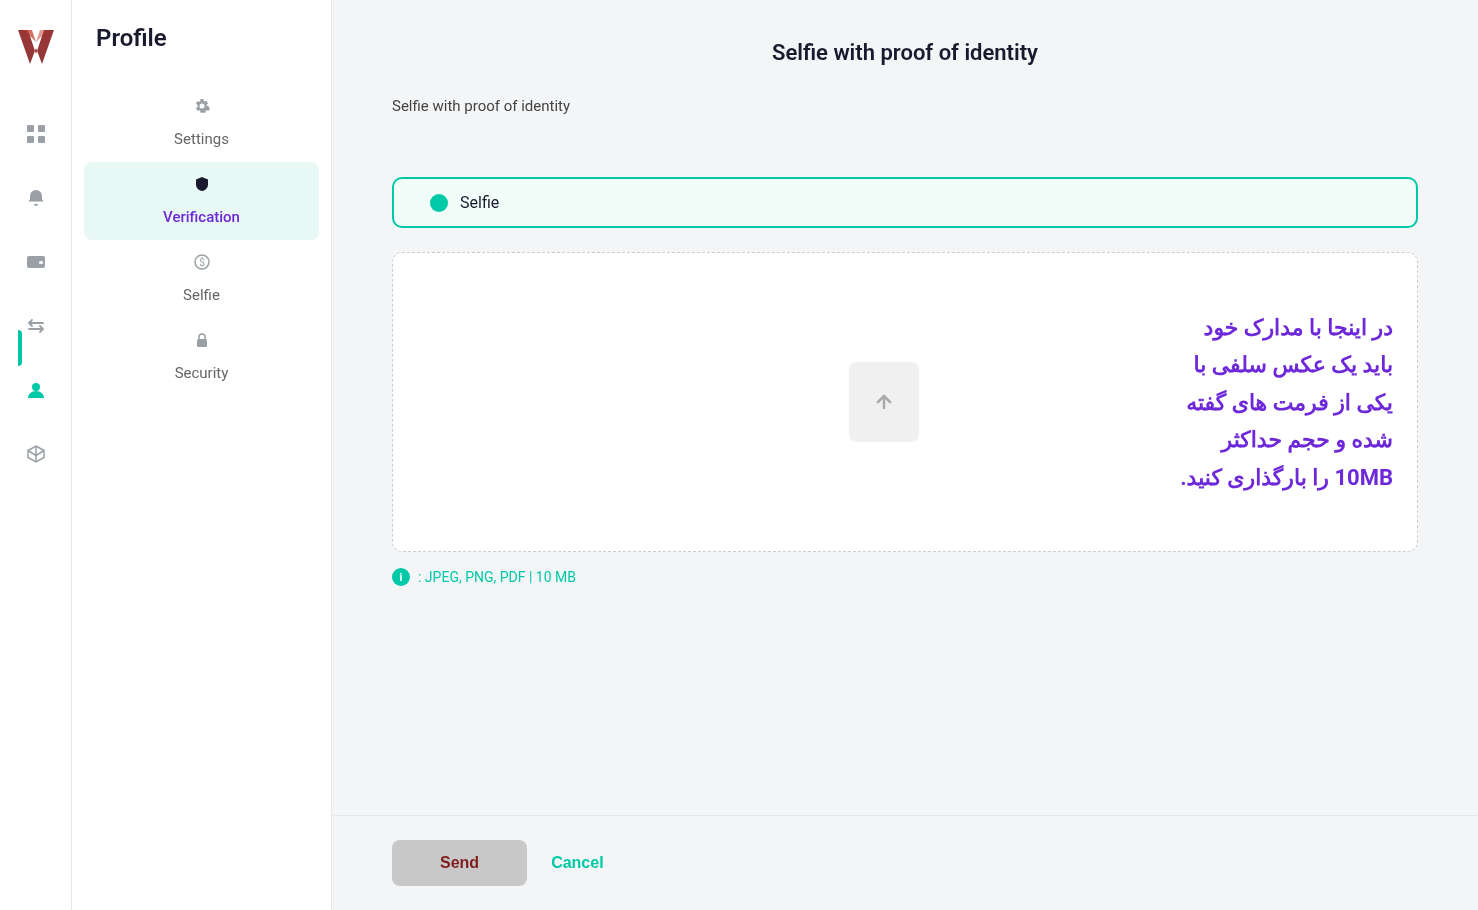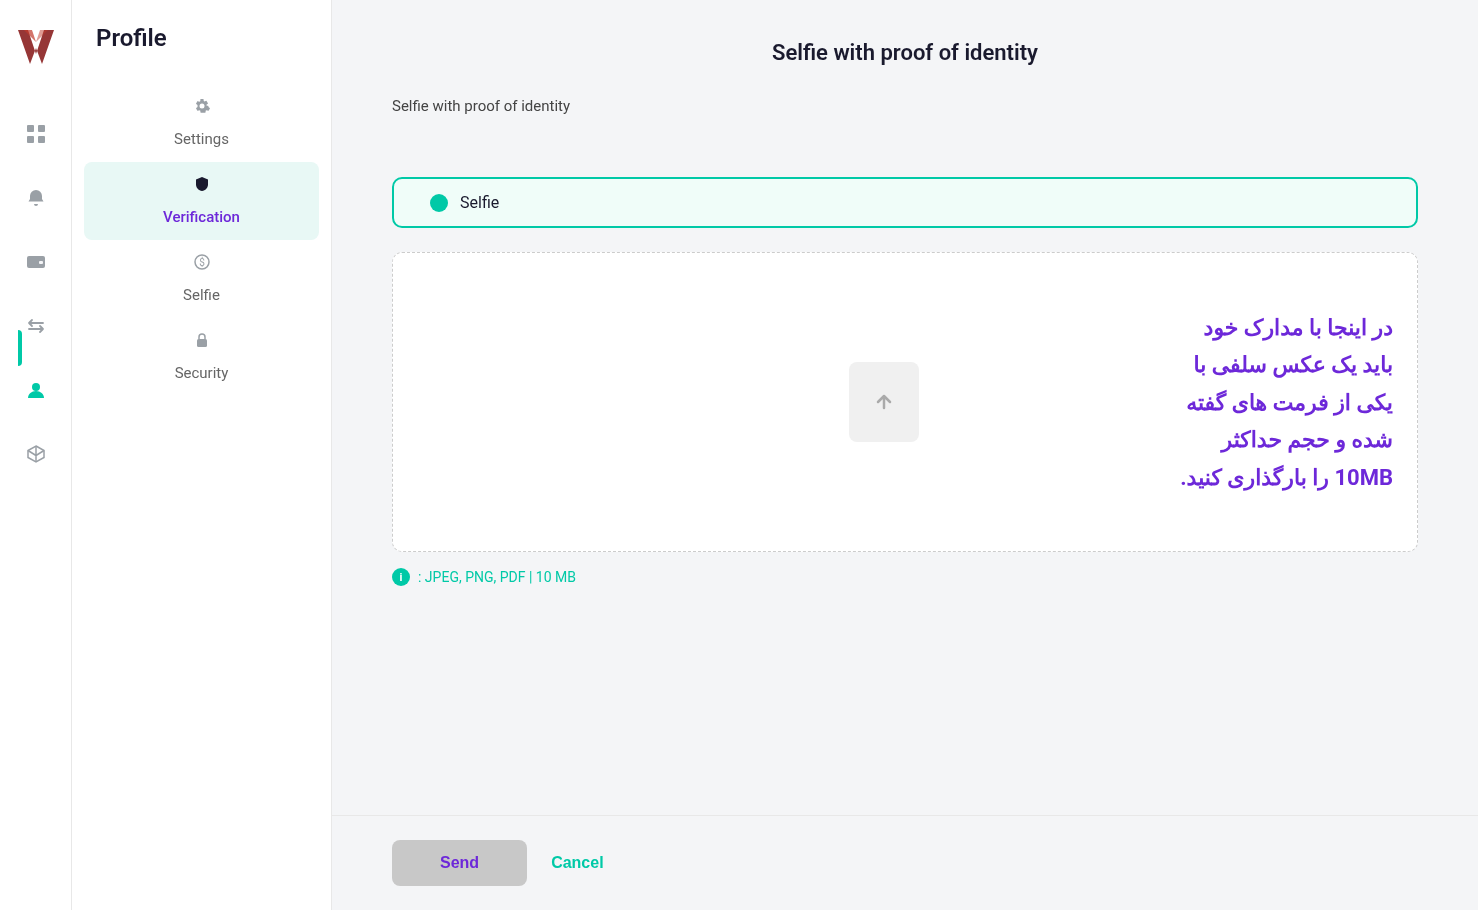--- a/index.html
+++ b/index.html
@@ -219,21 +219,21 @@
       display: flex;
       align-items: center;
       gap: 24px;
       padding: 24px 60px;
       background: #f4f5f7;
       border-top: 1px solid #e8e8e8;
     }
 
     .btn-send {
       background: #c8c8c8;
-      color: #6d28d9;
+      color: #7f1d1d;
       border: none;
       border-radius: 8px;
       padding: 14px 48px;
       font-size: 16px;
       font-weight: 600;
       cursor: pointer;
     }
 
     .btn-cancel {
       background: transparent;

